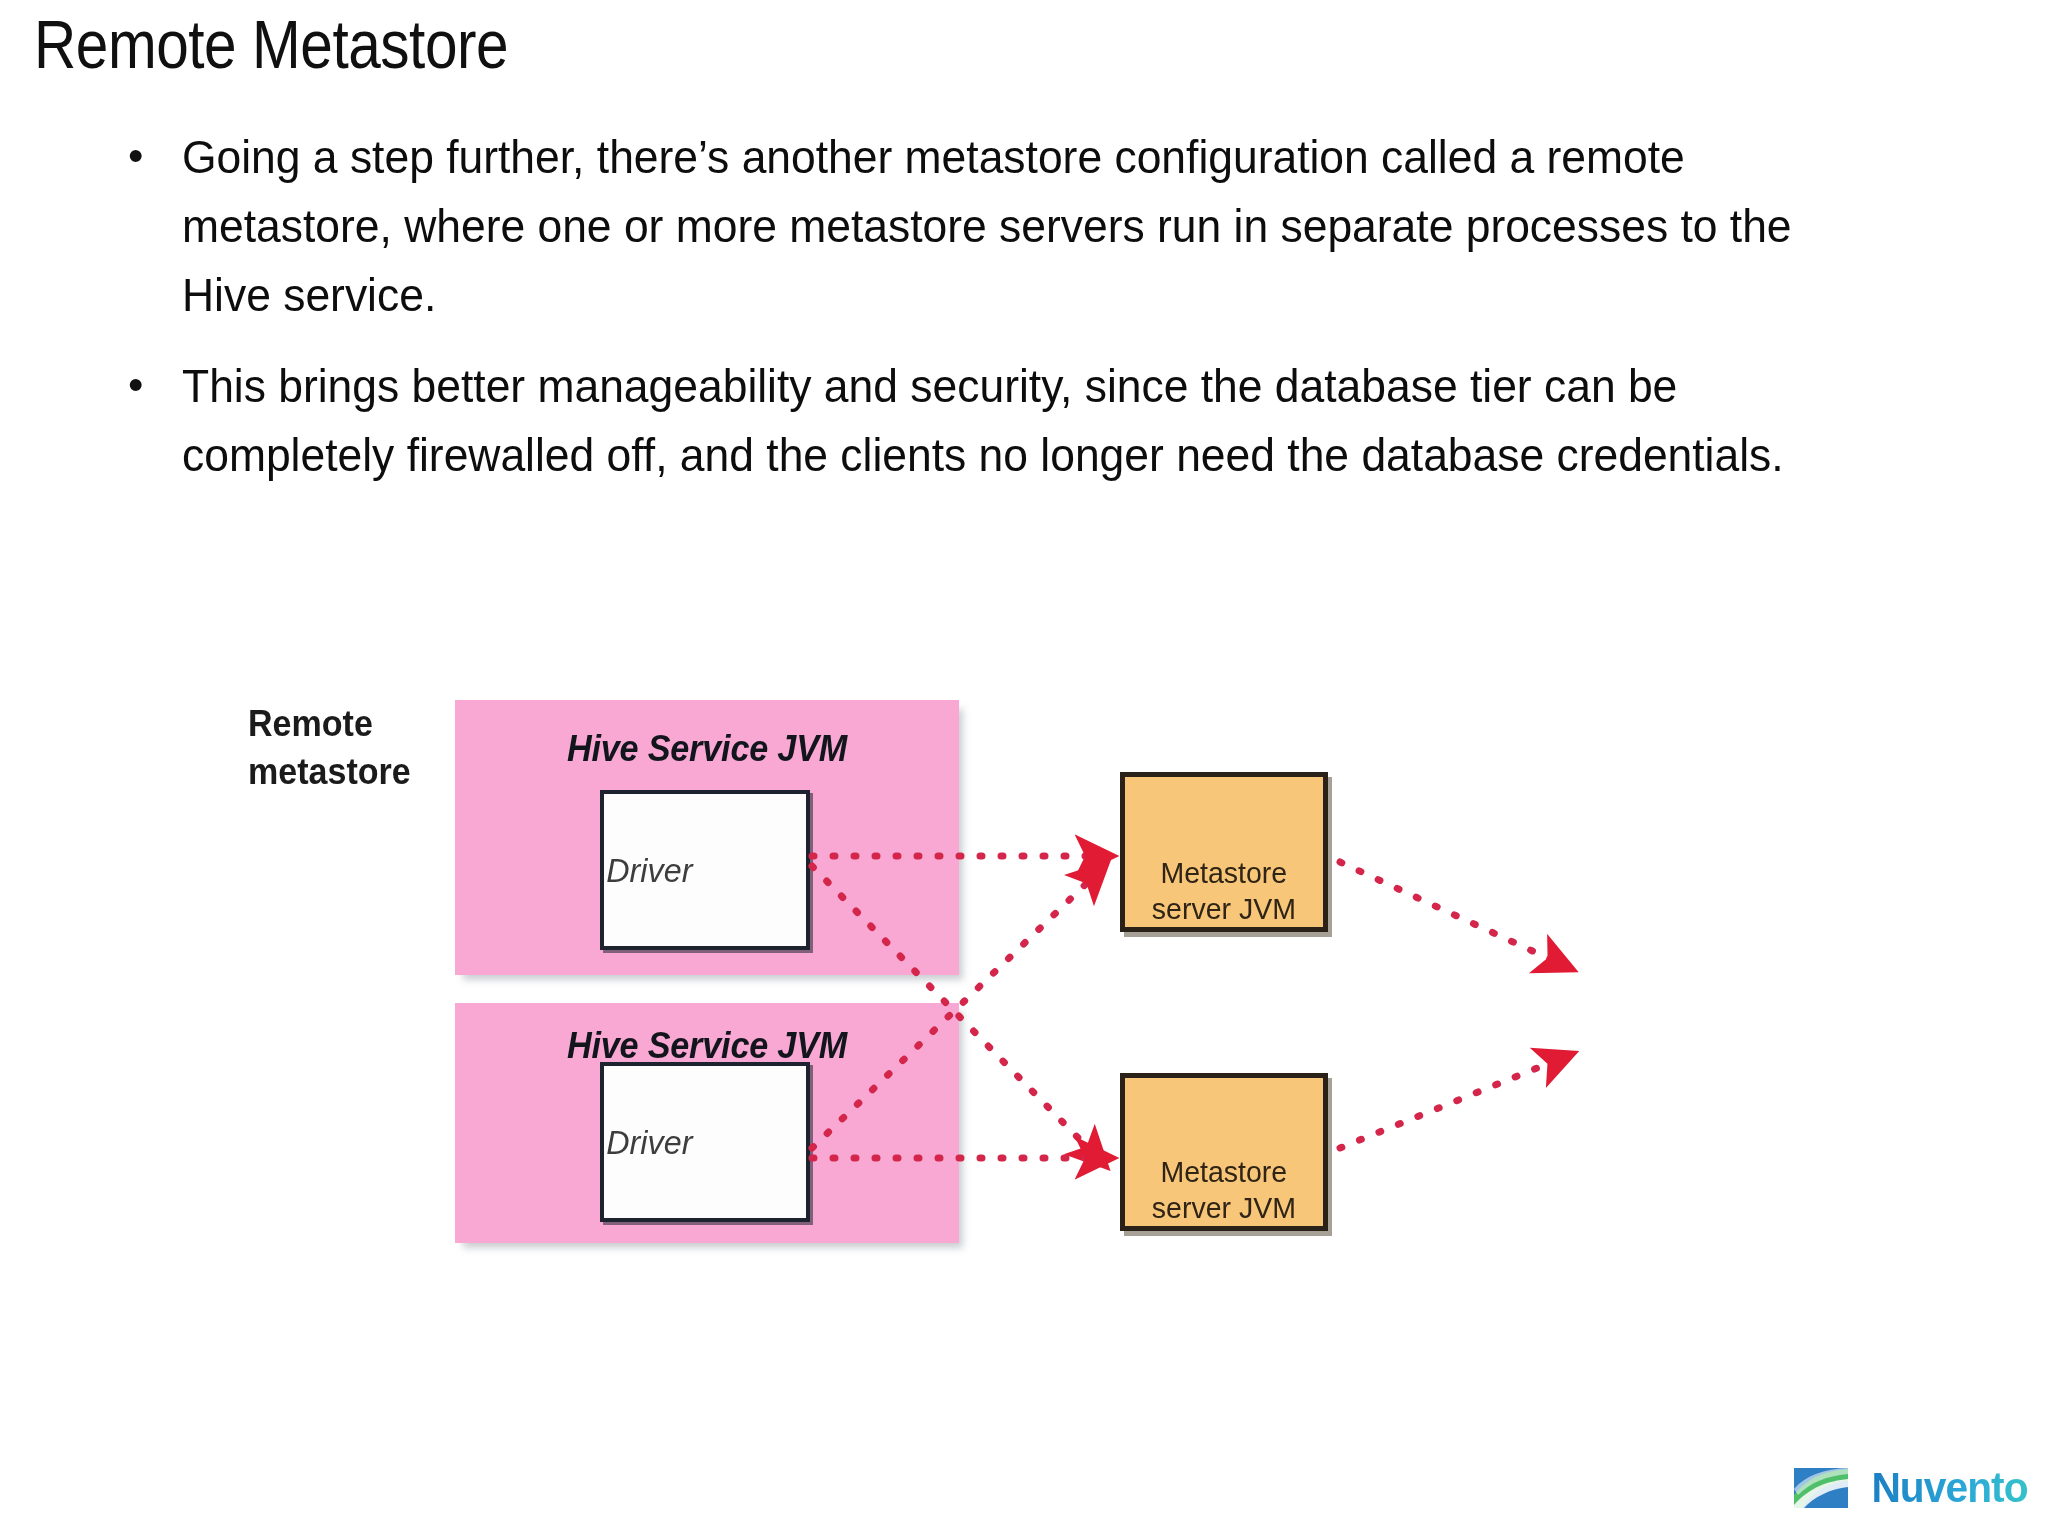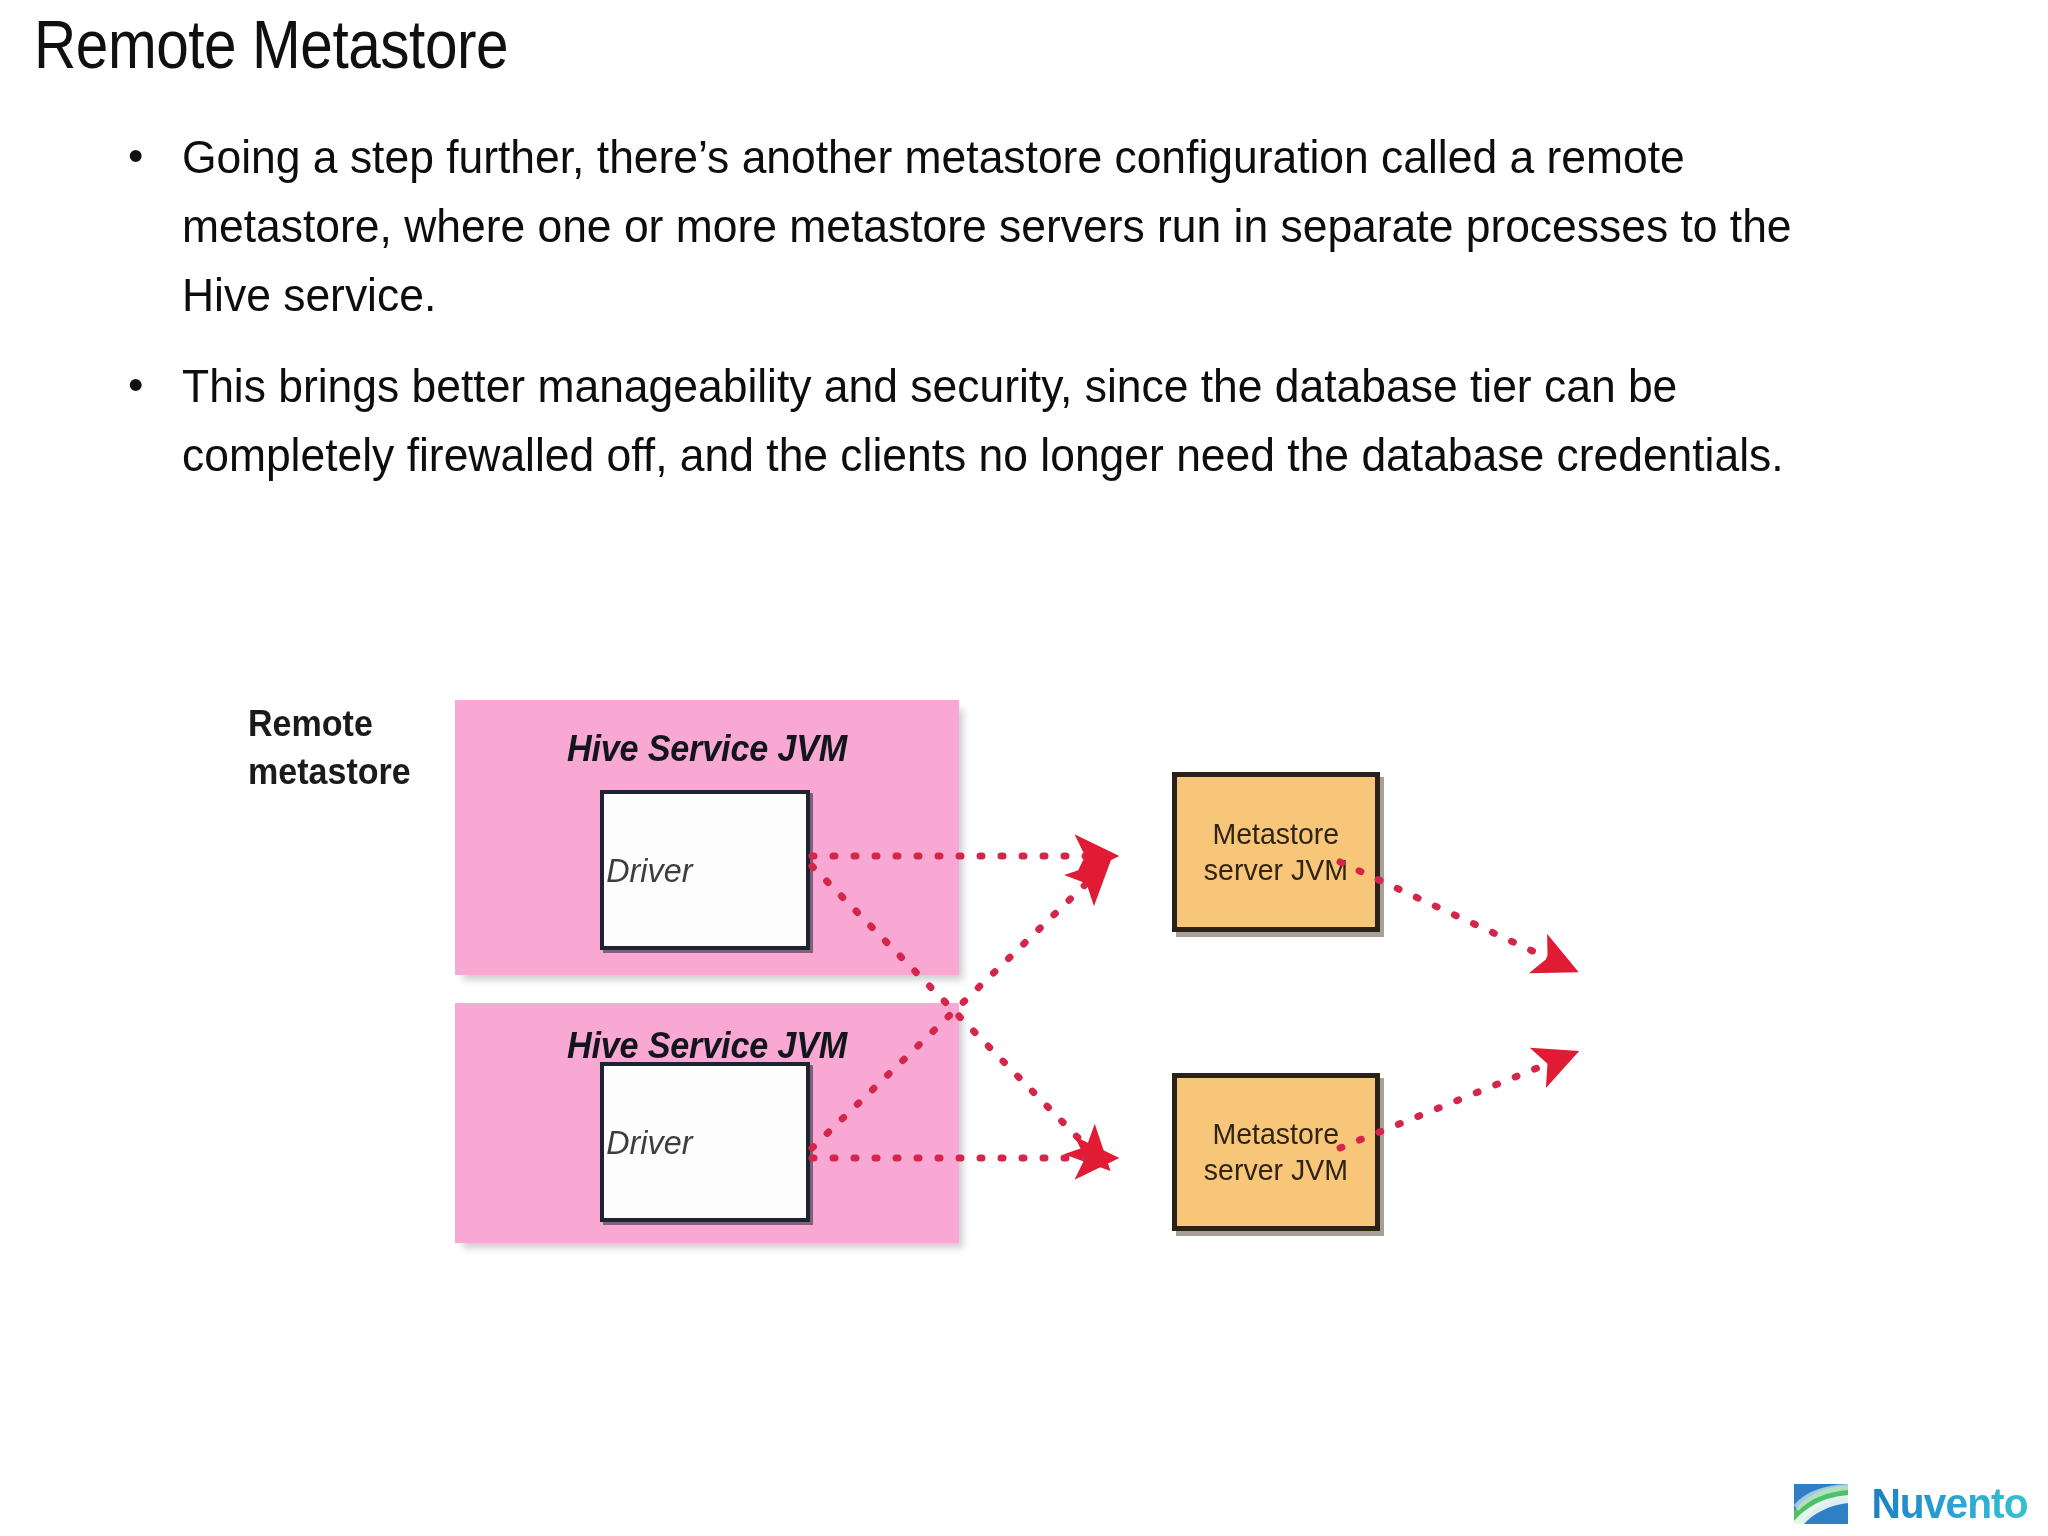--- a/index.html
+++ b/index.html
@@ -127,28 +127,28 @@
   #driver-box-1 { top: 90px; height: 160px; }
   #driver-box-2 { top: 59px; height: 160px; }
   .driver-label {
     font-size: 34px;
     color: #3d3d3d;
     transform: scaleX(0.95);
   }
 
   .metastore-box {
     position: absolute;
-    left: 1172px;
+    left: 1120px;
     width: 208px;
     background: #f8c678;
     border: 5px solid #2a2118;
     box-shadow: 4px 5px 0 0 rgba(60,45,25,0.45);
     box-sizing: border-box;
     display: flex;
-    align-items: center;
+    align-items: flex-end;
     justify-content: center;
     text-align: center;
   }
   #metastore-box-1 { top: 772px; height: 160px; }
   #metastore-box-2 { top: 1073px; height: 158px; }
   .metastore-label {
     font-size: 30px;
     line-height: 36px;
     color: #2f2416;
     transform: scaleX(0.95);
@@ -205,21 +205,21 @@
   #arrow-layer {
     position: absolute;
     left: 0; top: 0;
     width: 2048px; height: 1536px;
   }
 
   
   #logo {
     position: absolute;
     right: 18px;
-    bottom: 8px;
+    bottom: 24px;
     display: flex;
     align-items: center;
     gap: 19px;
   }
   #logo-mark { display: block; }
   #logo-text {
     font-size: 42px;
     font-weight: bold;
     letter-spacing: -1px;
     color: #1f8fd1;

